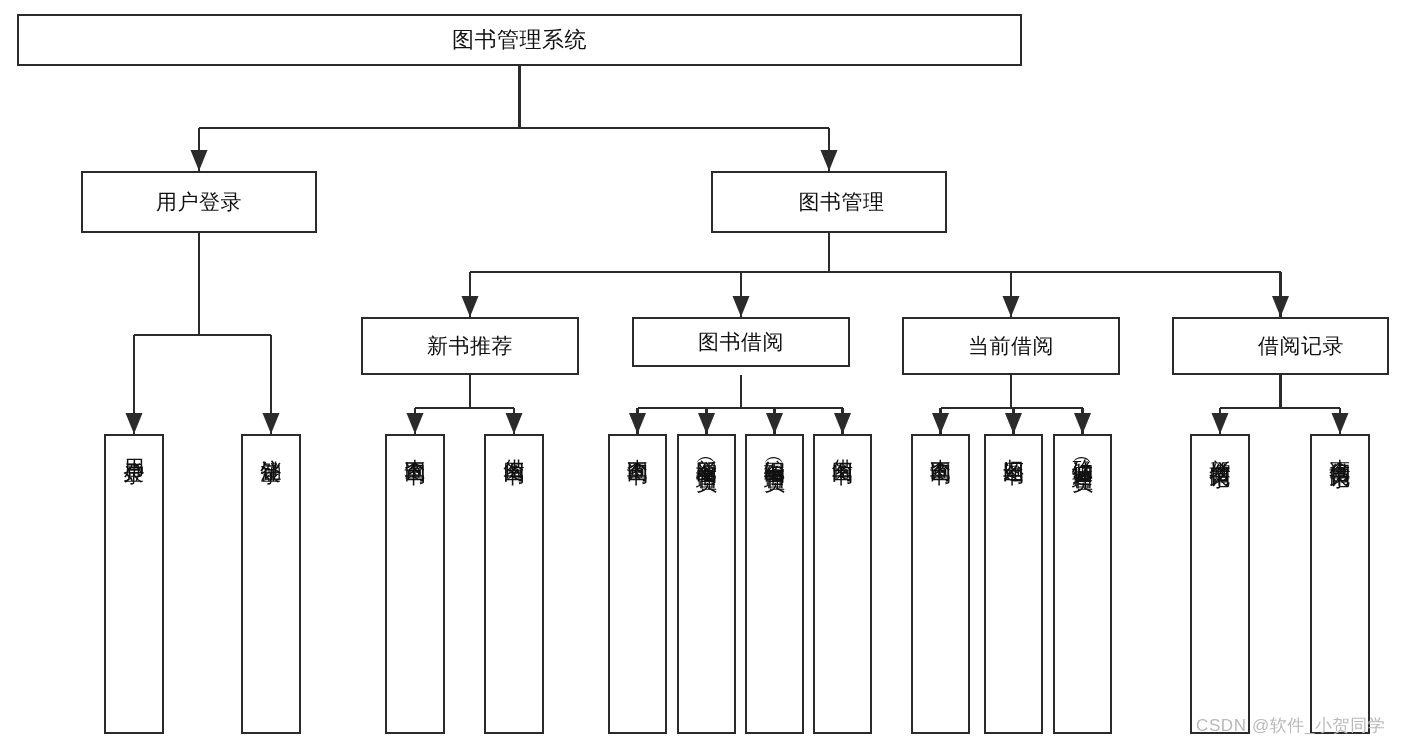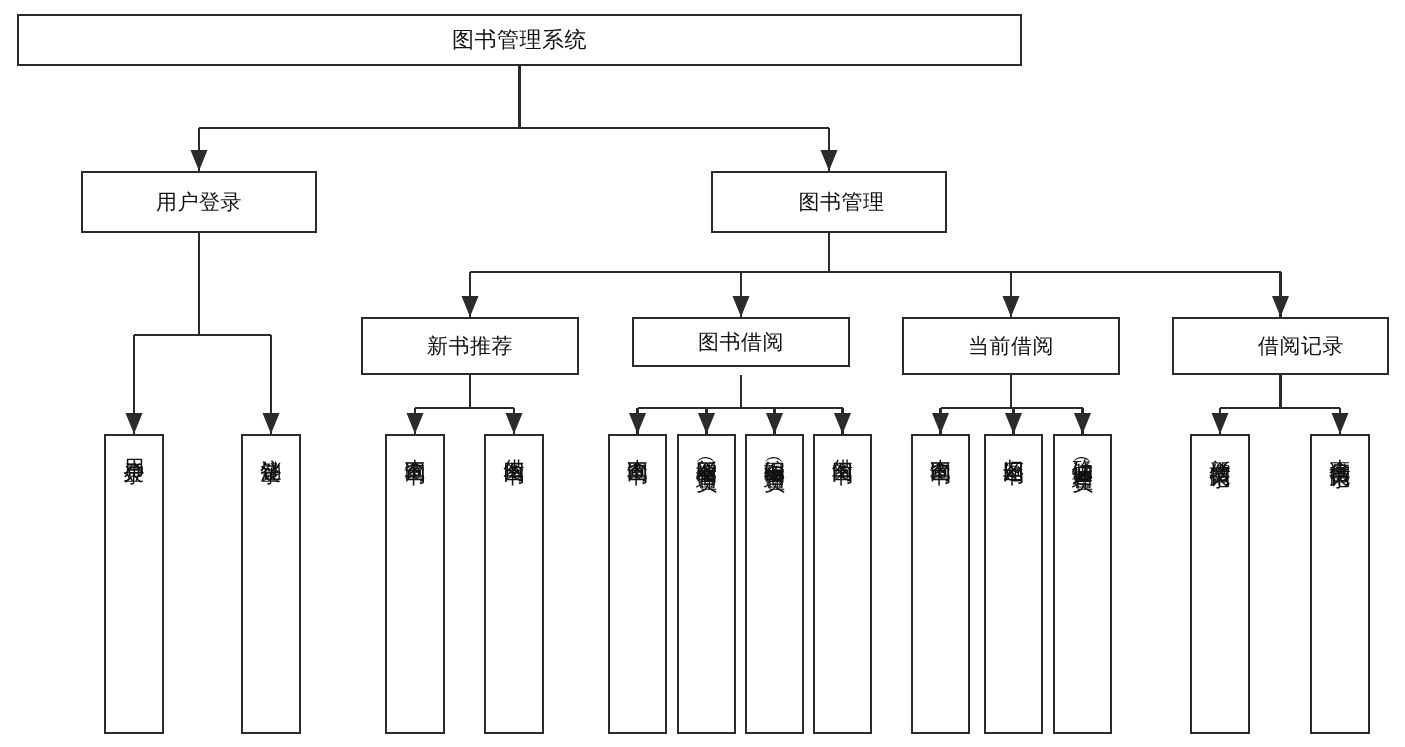--- a/index.html
+++ b/index.html
@@ -182,13 +182,14 @@
       <div class="node leaf vertical" style="left: 1053px; top: 434px; width: 59px; height: 300px;">
         <span class="node-label">确认归还（管理员）</span>
       </div>
       <div class="node leaf vertical" style="left: 1190px; top: 434px; width: 60px; height: 300px;">
         <span class="node-label">新增借阅记录</span>
       </div>
       <div class="node leaf vertical" style="left: 1310px; top: 434px; width: 60px; height: 300px;">
         <span class="node-label">查询借阅记录</span>
       </div>
     </div>
+  <div class="watermark" style="left: 1196px; top: 714px;">CSDN @软件_小贺同学</div>
 </div>
 
 </body></html>

